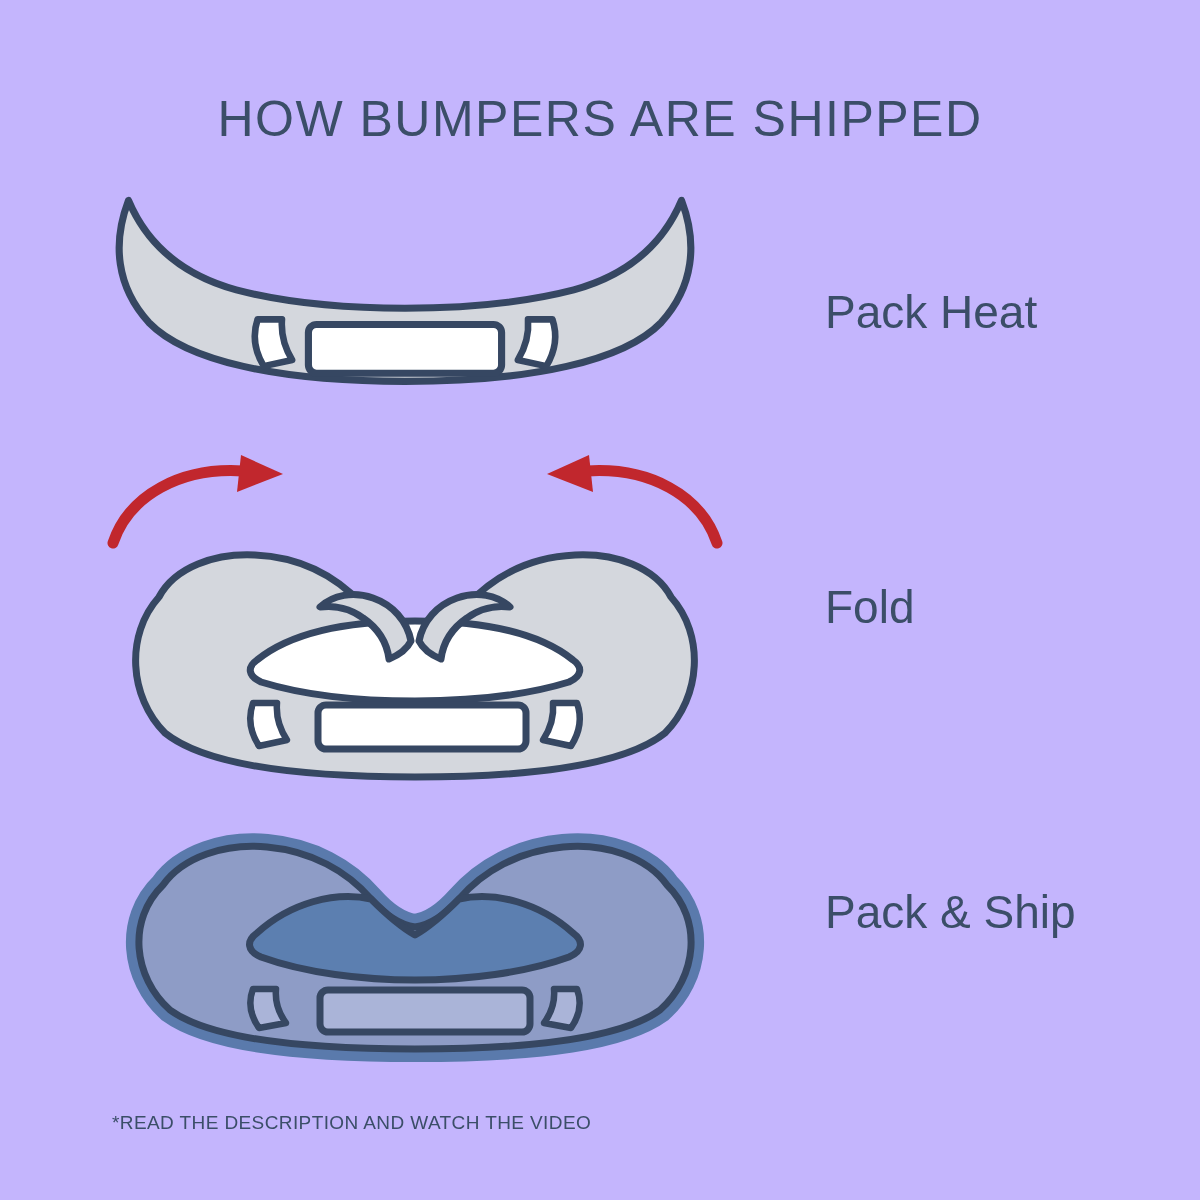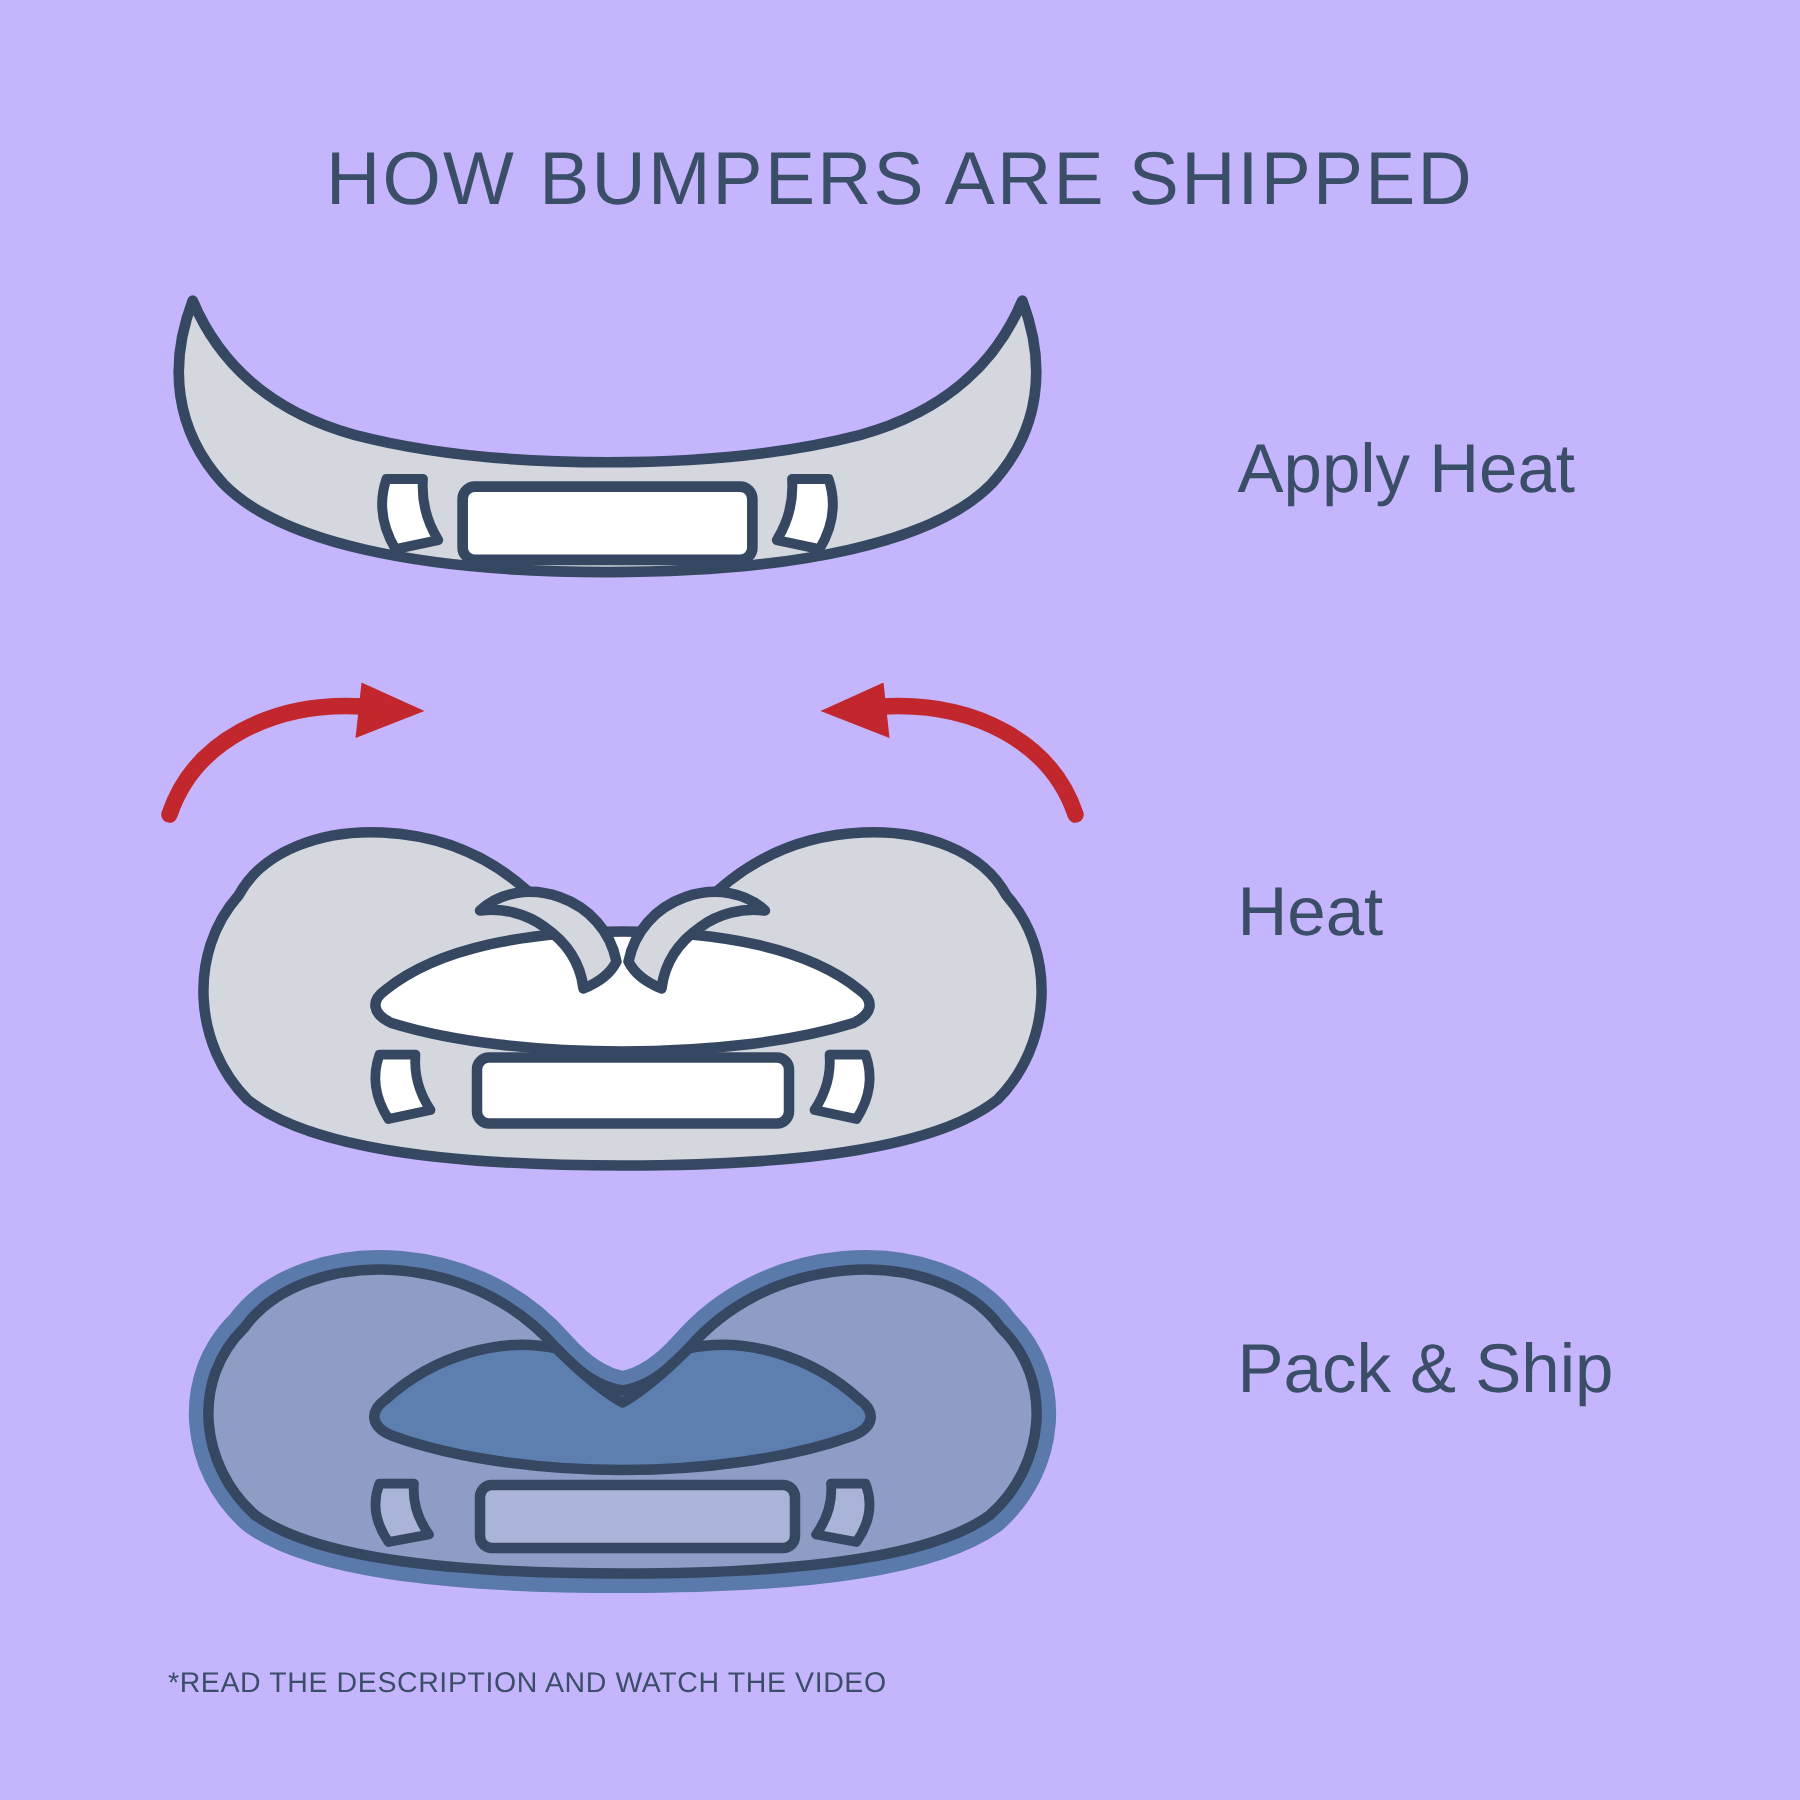--- a/index.html
+++ b/index.html
@@ -51,21 +51,21 @@
   <div class="title">HOW BUMPERS ARE SHIPPED</div>
 
   <svg class="illus illus-1" width="610" height="214" viewBox="0 0 600 210">
     <path d="M 28,10 C 12,52 16,95 48,130 C 85,168 175,188 300,188 C 425,188 515,168 552,130
          C 584,95 588,52 572,10 C 556,48 524,82 466,98 C 412,112 352,116 300,116
          C 248,116 188,112 134,98 C 76,82 44,48 28,10 Z" stroke-width="7" stroke-linejoin="round" fill="#d4d7dd" stroke="#364762"></path>
     <rect x="205" y="132" width="190" height="48" rx="8" stroke-width="7" fill="#ffffff" stroke="#364762"></rect>
     <path d="M 155,127 C 150,142 152,158 161,173 L 189,167 C 181,154 178,140 179,127 Z" stroke-width="6.5" stroke-linejoin="round" fill="#ffffff" stroke="#364762"></path>
     <path d="M 445,127 C 450,142 448,158 439,173 L 411,167 C 419,154 422,140 421,127 Z" stroke-width="6.5" stroke-linejoin="round" fill="#ffffff" stroke="#364762"></path>
   </svg>
-  <div class="step-label label-1">Apply Heat</div>
+  <div class="step-label label-1">Pack Heat</div>
 
   <svg class="illus illus-2" width="640" height="330" viewBox="0 0 640 330">
 
     <path d="M 18,88 C 34,40 86,12 148,16" fill="none" stroke-width="11" stroke-linecap="round" stroke="#c1272d"></path>
     <polygon points="146,0 188,19 142,37" fill="#c1272d"></polygon>
     <path d="M 622,88 C 606,40 554,12 492,16" fill="none" stroke-width="11" stroke-linecap="round" stroke="#c1272d"></path>
     <polygon points="494,0 452,19 498,37" fill="#c1272d"></polygon>
 
     <path d="M 70,278 C 34,242 30,180 64,142 C 80,112 120,98 160,100 C 205,102 240,120 268,150
          C 285,168 302,180 320,182 C 338,180 355,168 372,150 C 400,120 435,102 480,100
@@ -77,21 +77,21 @@
     <path d="M 316,186 C 312,166 298,150 278,143 C 258,136 238,140 225,152
          C 240,150 256,154 268,163 C 284,174 292,188 294,204
          C 304,200 312,194 316,186 Z" stroke-width="7" stroke-linejoin="round" fill="#d4d7dd" stroke="#364762"></path>
     <path d="M 324,186 C 328,166 342,150 362,143 C 382,136 402,140 415,152
          C 400,150 384,154 372,163 C 356,174 348,188 346,204
          C 336,200 328,194 324,186 Z" stroke-width="7" stroke-linejoin="round" fill="#d4d7dd" stroke="#364762"></path>
     <rect x="223" y="250" width="208" height="44" rx="8" stroke-width="7" fill="#ffffff" stroke="#364762"></rect>
     <path d="M 158,248 C 153,262 155,277 164,291 L 192,285 C 184,273 181,260 182,248 Z" stroke-width="6.5" stroke-linejoin="round" fill="#ffffff" stroke="#364762"></path>
     <path d="M 482,248 C 487,262 485,277 476,291 L 448,285 C 456,273 459,260 458,248 Z" stroke-width="6.5" stroke-linejoin="round" fill="#ffffff" stroke="#364762"></path>
   </svg>
-  <div class="step-label label-2">Heat</div>
+  <div class="step-label label-2">Fold</div>
 
   <svg class="illus illus-3" width="640" height="280" viewBox="0 0 640 280">
     <path d="M 75,225 C 38,192 32,135 68,100 C 88,72 130,58 172,62 C 216,66 252,86 276,114
          C 292,132 306,140 320,142 C 334,140 348,132 364,114 C 388,86 424,66 468,62
          C 510,58 552,72 572,100 C 608,135 602,192 565,225 C 528,252 446,264 320,264
          C 194,264 112,252 75,225 Z" stroke-width="26" stroke-linejoin="round" fill="#5a7aac" stroke="#5a7aac"></path>
     <path d="M 75,225 C 38,192 32,135 68,100 C 88,72 130,58 172,62 C 216,66 252,86 276,114
          C 292,132 306,140 320,142 C 334,140 348,132 364,114 C 388,86 424,66 468,62
          C 510,58 552,72 572,100 C 608,135 602,192 565,225 C 528,252 446,264 320,264
          C 194,264 112,252 75,225 Z" stroke-width="7" stroke-linejoin="round" fill="#8e9cc6" stroke="#364762"></path>

